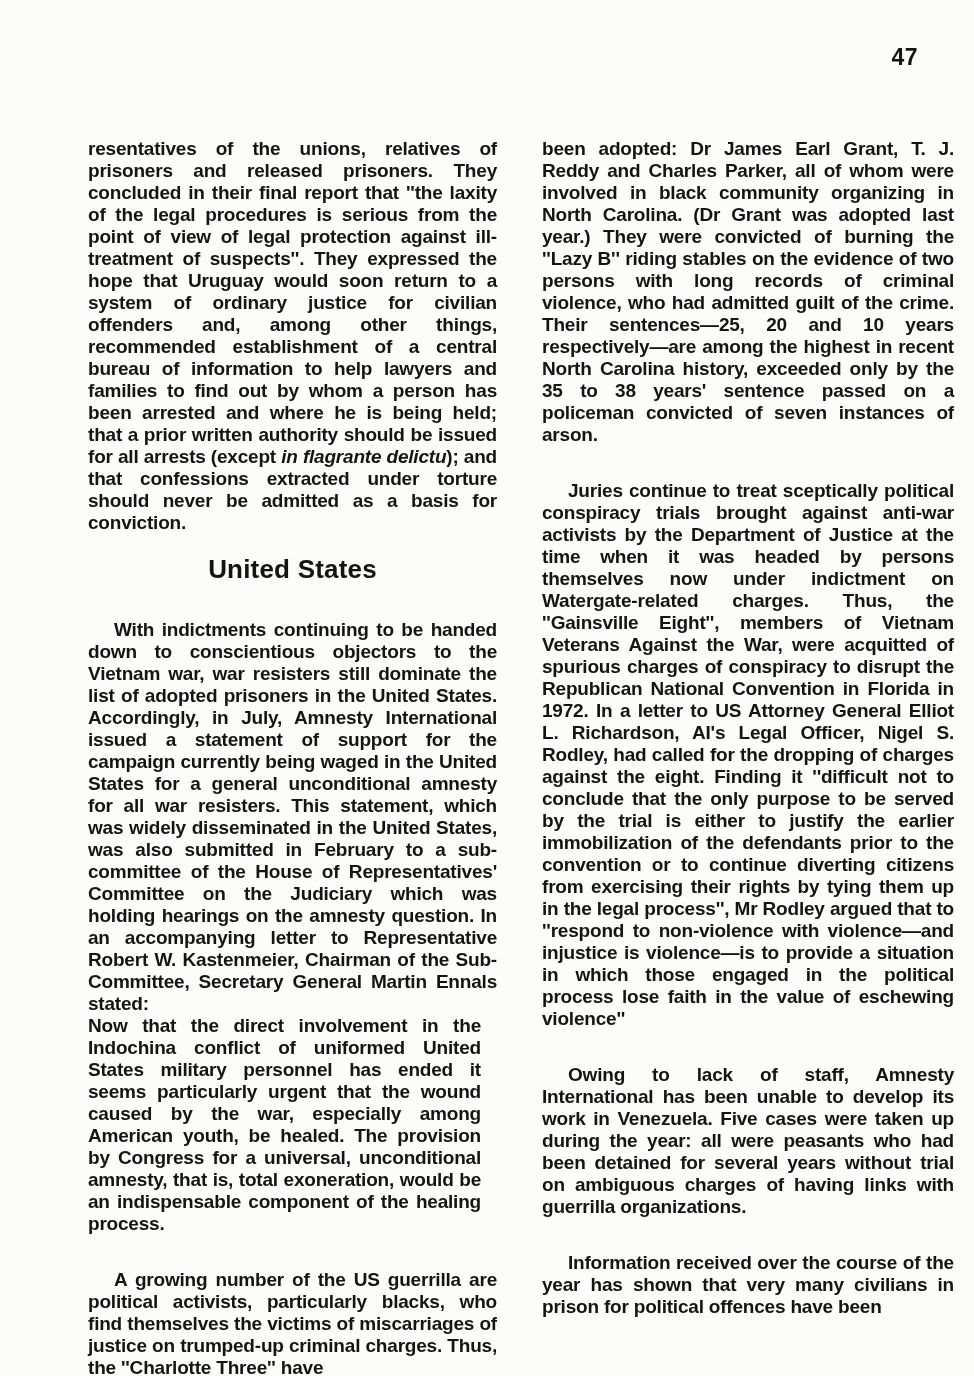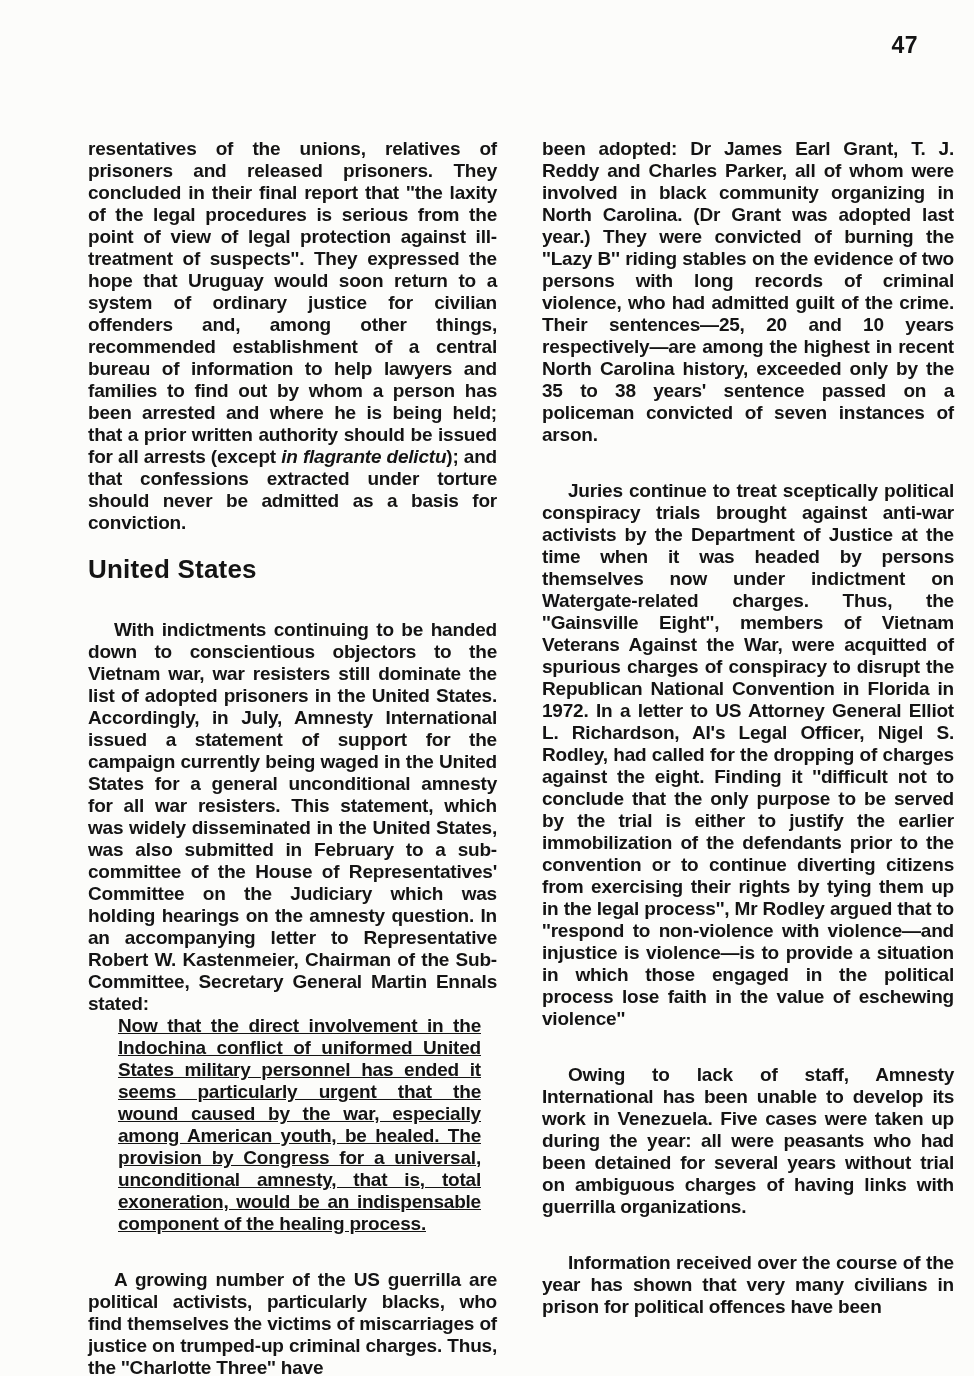--- a/index.html
+++ b/index.html
@@ -14,21 +14,21 @@
     color: #141414;
     font-family: "Liberation Sans", sans-serif;
     overflow: hidden;
   }
   .page {
     position: absolute;
     inset: 0;
   }
   .page-number {
     position: absolute;
-    top: 32px;
+    top: 44px;
     right: 56px;
     font-size: 23px;
     font-weight: 700;
     letter-spacing: 0.5px;
   }
   .column {
     position: absolute;
     top: 138px;
   }
   .column-left {
@@ -45,28 +45,27 @@
     font-weight: 700;
     line-height: 22px;
     letter-spacing: -0.2px;
     text-align: justify;
   }
   .para.indent {
     text-indent: 26px;
     margin-top: 34px;
   }
   .quote {
-    margin-left: 30px;
     margin-right: 16px;
-    text-decoration: underline;
   }
   .heading {
     margin: 20px 0 16px 0;
     font-size: 26px;
     font-weight: 700;
+    text-align: center;
     letter-spacing: 0.2px;
   }
   i {
     font-style: italic;
   }
 </style>
 </head>
 <body style="background: rgb(252, 252, 250); color: rgb(20, 20, 20);">
 
 <div class="page">

